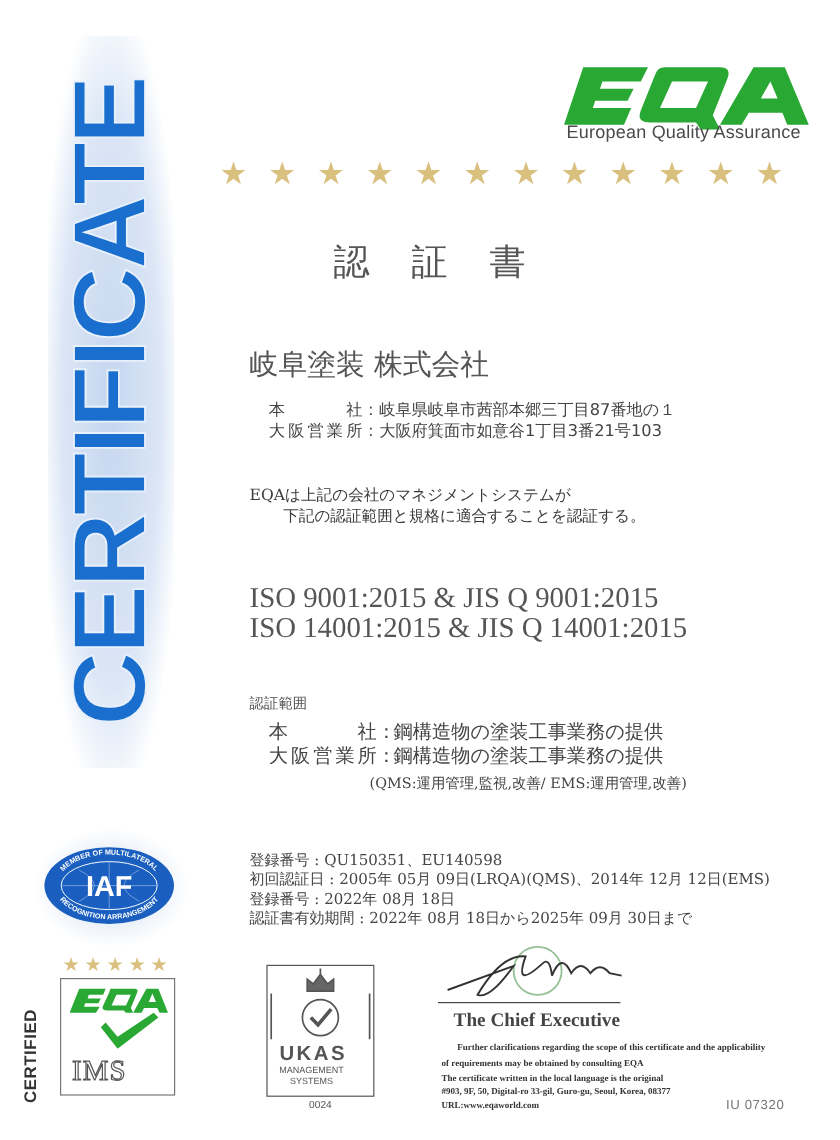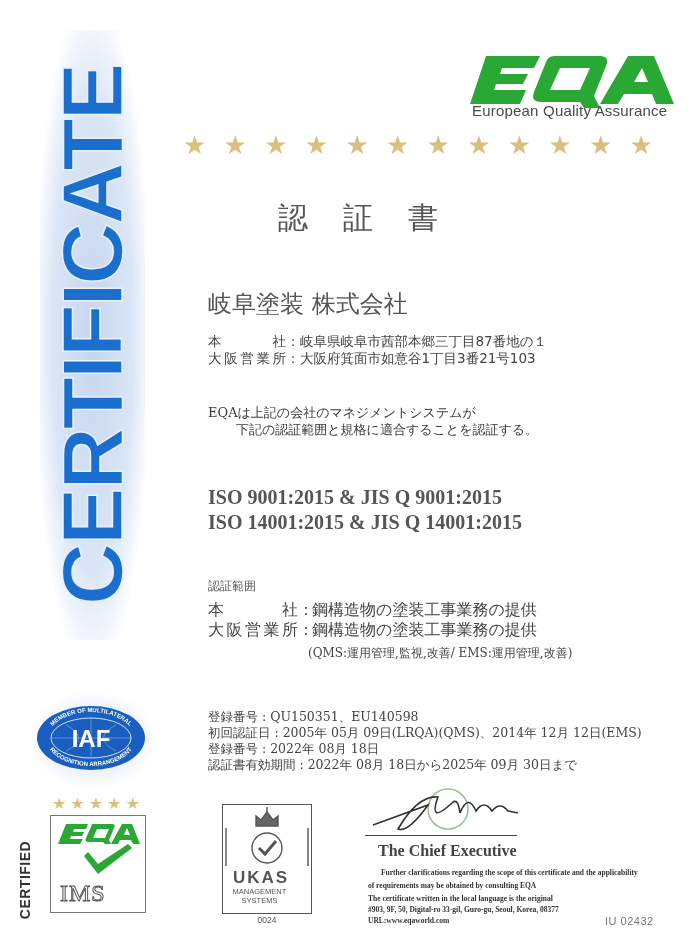--- a/index.html
+++ b/index.html
@@ -21,27 +21,27 @@
 
   
   .stars { left:183px; top:132px; width:470px; display:flex; justify-content:space-between; }
   .star { color:#d9c07e; font-size:26px; line-height:1; }
 
   .title { left:278px; top:198px; font-family:"DejaVu Serif", serif; font-size:30px; color:#555; letter-spacing:35px; }
 
   .company { left:208px; top:288px; font-size:24px; color:#555; }
   .addr { left:208px; font-size:13.5px; color:#444; }
   .addr-1 { top:333px; } .addr-2 { top:350px; }
-  .label-cell { display:inline-block; width:78px; text-align:justify; text-align-last:justify; }
+  .label-cell { display:inline-block; width:78px; text-align:justify; text-align-last:justify;margin-left:16px; }
   .colon { display:inline-block; width:14px; text-align:center; }
 
   .stmt { left:208px; font-size:13px; color:#3a3a3a; font-family:"DejaVu Serif", serif;text-align:center; }
   .stmt-1 { top:404px; } .stmt-2 { top:421px;margin-left:28px; }
 
-  .std { left:208px; font-family:"Liberation Serif", serif; font-weight:bold; font-size:20px; color:#555; }
+  .std { left:208px; font-family:"Liberation Serif", serif; font-weight:normal; font-size:24px; color:#555; }
   .std-1 { top:486px; } .std-2 { top:511px; }
 
   .scope-head { left:208px; top:578px; font-size:12px; color:#555; font-family:"DejaVu Serif", serif; }
   .scope { left:208px; font-size:16px; color:#444; }
   .scope-1 { top:600px; } .scope-2 { top:620px; }
   .scope .label-cell { width:90px; }
   .scope-note { left:308px; top:645px; font-size:12px; color:#444; font-family:"DejaVu Serif", serif; }
 
   .reg { left:208px; font-size:12.5px; color:#444; font-family:"DejaVu Serif", serif; }
   .reg-1 { top:709px; } .reg-2 { top:725px; } .reg-3 { top:741px; } .reg-4 { top:757px; }
@@ -189,13 +189,13 @@
   <path d="M5 40 L60 20 Q40 48 30 44 Q50 10 70 12 Q60 40 84 18 Q90 12 92 28 Q100 8 108 26 Q116 14 124 26 Q132 16 140 26 L150 28" fill="none" stroke="#333" stroke-width="1.6"></path>
 </svg>
 <div class="abs sig-line"></div>
 <div class="abs chief">The Chief Executive</div>
 <div class="abs fine fine-1">Further clarifications regarding the scope of this certificate and the applicability</div>
 <div class="abs fine fine-2">of  requirements may be obtained by consulting EQA</div>
 <div class="abs fine fine-3">The certificate written in the local language is the original</div>
 <div class="abs fine fine-4">#903, 9F, 50, Digital-ro 33-gil, Guro-gu, Seoul, Korea, 08377</div>
 <div class="abs fine fine-5">URL:www.eqaworld.com</div>
 
-<div class="abs doc-code">IU 02432</div>
+<div class="abs doc-code">IU 07320</div>
 
 </body></html>

